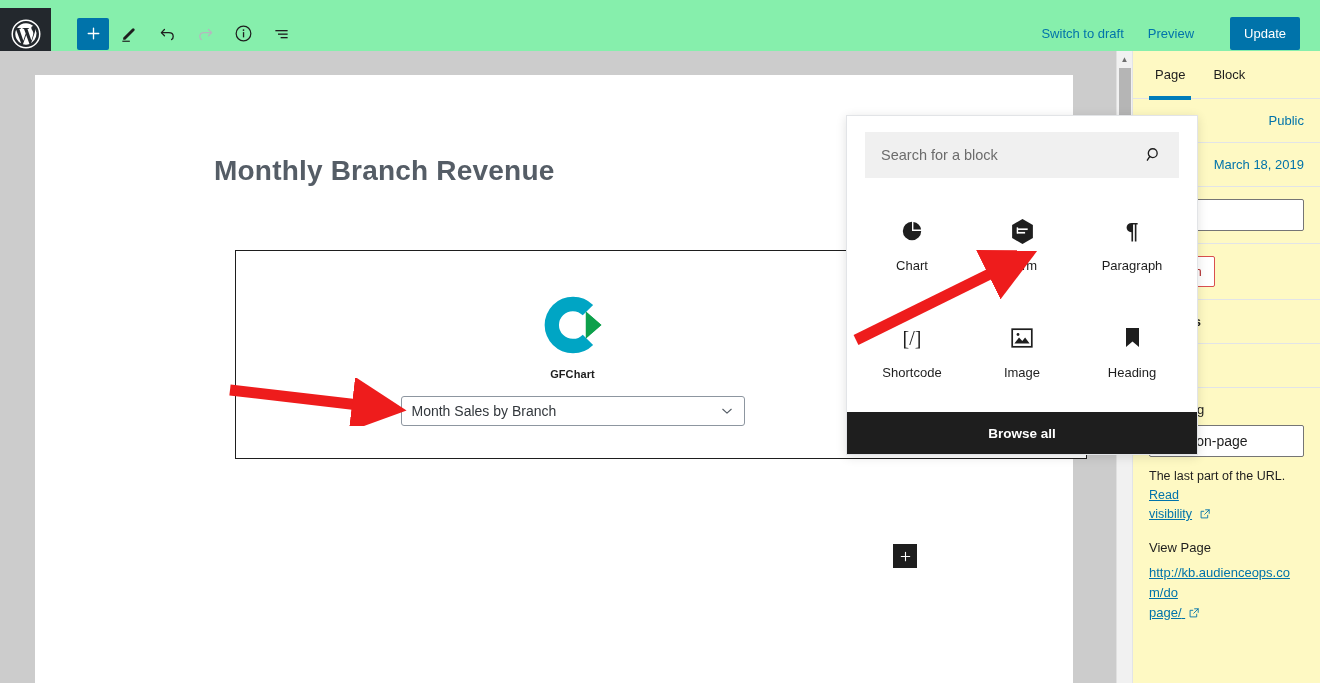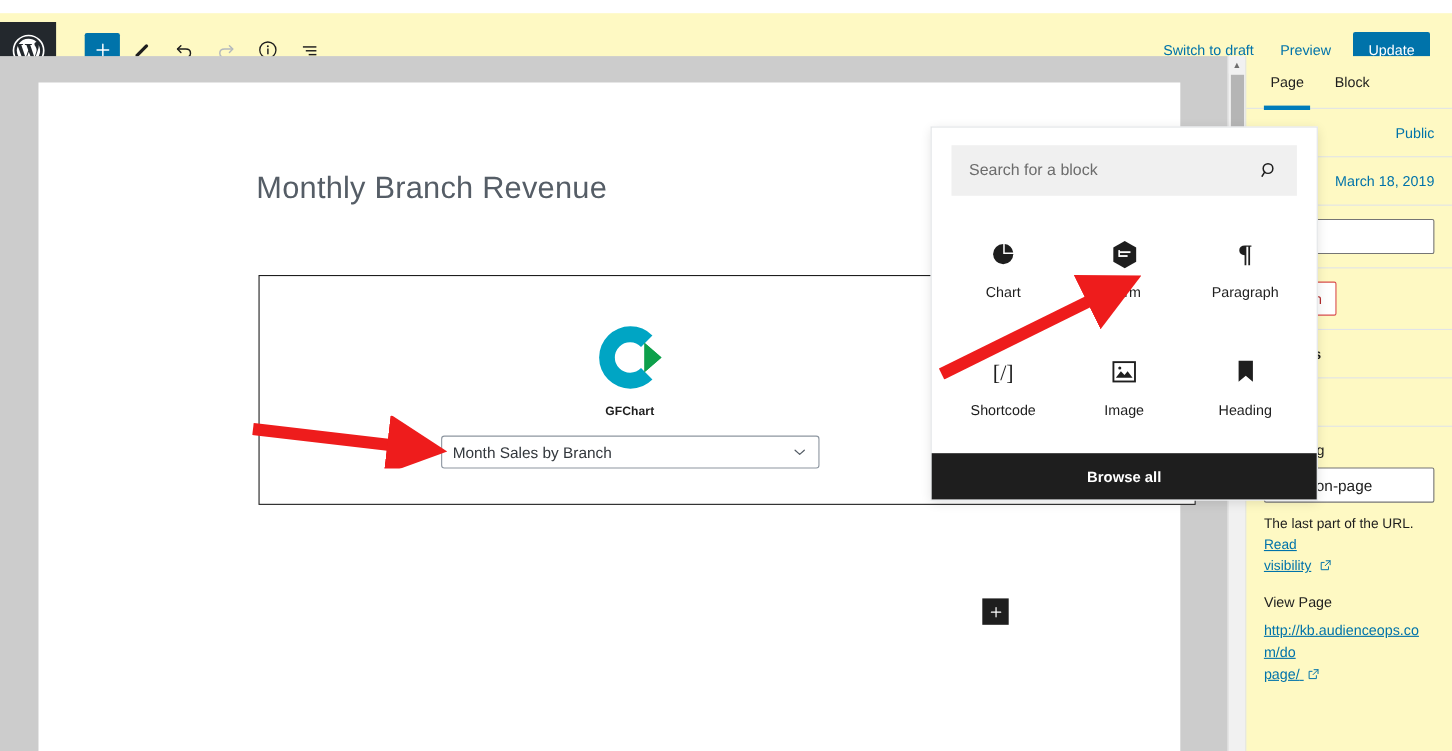--- a/index.html
+++ b/index.html
@@ -6,22 +6,22 @@
   html, body {
     width: 1320px; height: 683px;
     font-family: "Liberation Sans", sans-serif;
     background: #ffffff;
     overflow: hidden;
   }
   #root { position: relative; width: 1320px; height: 683px; }
 
   
   .topbar {
-    position: absolute; top: 12px; left: 0; width: 1320px; height: 68px;
-    background: #fef9c3; border-bottom: 1px solid #e2e4e7;
+    position: absolute; top: 0; left: 0; width: 1320px; height: 68px;
+    background: #86efac; border-bottom: 1px solid #e2e4e7;
     display: flex; align-items: center;
   }
   .wp-logo {
     width: 51px; height: 51px; background: #23282d;
     display: flex; align-items: center; justify-content: center; flex: 0 0 51px;
   }
   .wp-logo svg { display: block; }
   .tb-left { display: flex; align-items: center; gap: 0px; padding-left: 26px; }
   .tb-btn {
     width: 36px; height: 36px; display: flex; align-items: center; justify-content: center;
@@ -33,35 +33,35 @@
   .tb-spacer { flex: 1 1 auto; }
   .tb-right { display: flex; align-items: center; padding-right: 20px; gap: 0; }
   .link-btn {
     background: none; border: none; color: #0073aa; font-size: 13px;
     font-family: "Liberation Sans", sans-serif; cursor: pointer;
     padding: 6px 12px;
   }
   .update-btn {
     background: #0073aa; color: #fff; border: none; border-radius: 2px;
     font-size: 13px; font-family: "Liberation Sans", sans-serif;
-    padding: 9px 14px; cursor: pointer; margin-left: 8px;
+    padding: 9px 14px; cursor: pointer; margin-left: 24px;
   }
 
   
   .editor-area {
     position: absolute; top: 51px; left: 0; width: 1132px; height: 632px;
     background: #cccccc; overflow: hidden;
   }
   .canvas {
     position: absolute; top: 24px; left: 35px; width: 1038px; height: 608px;
     background: #ffffff;
   }
   .post-title {
-    position: absolute; top: 80px; left: 198px;
-    font-size: 28px; color: #555d66; font-weight: 400;
+    position: absolute; top: 80px; left: 179px;
+    font-size: 28px; color: #555d66; font-weight: 700;
     letter-spacing: .2px; white-space: nowrap;
   }
   .gf-block {
     position: absolute; top: 175px; left: 200px;
     width: 852px; height: 209px;
     border: 1px solid #1e1e1e; background: #fff;
   }
   .gf-inner {
     position: absolute; left: 0; top: 0; width: 673px; height: 100%;
     display: flex; flex-direction: column; align-items: center; justify-content: center;

